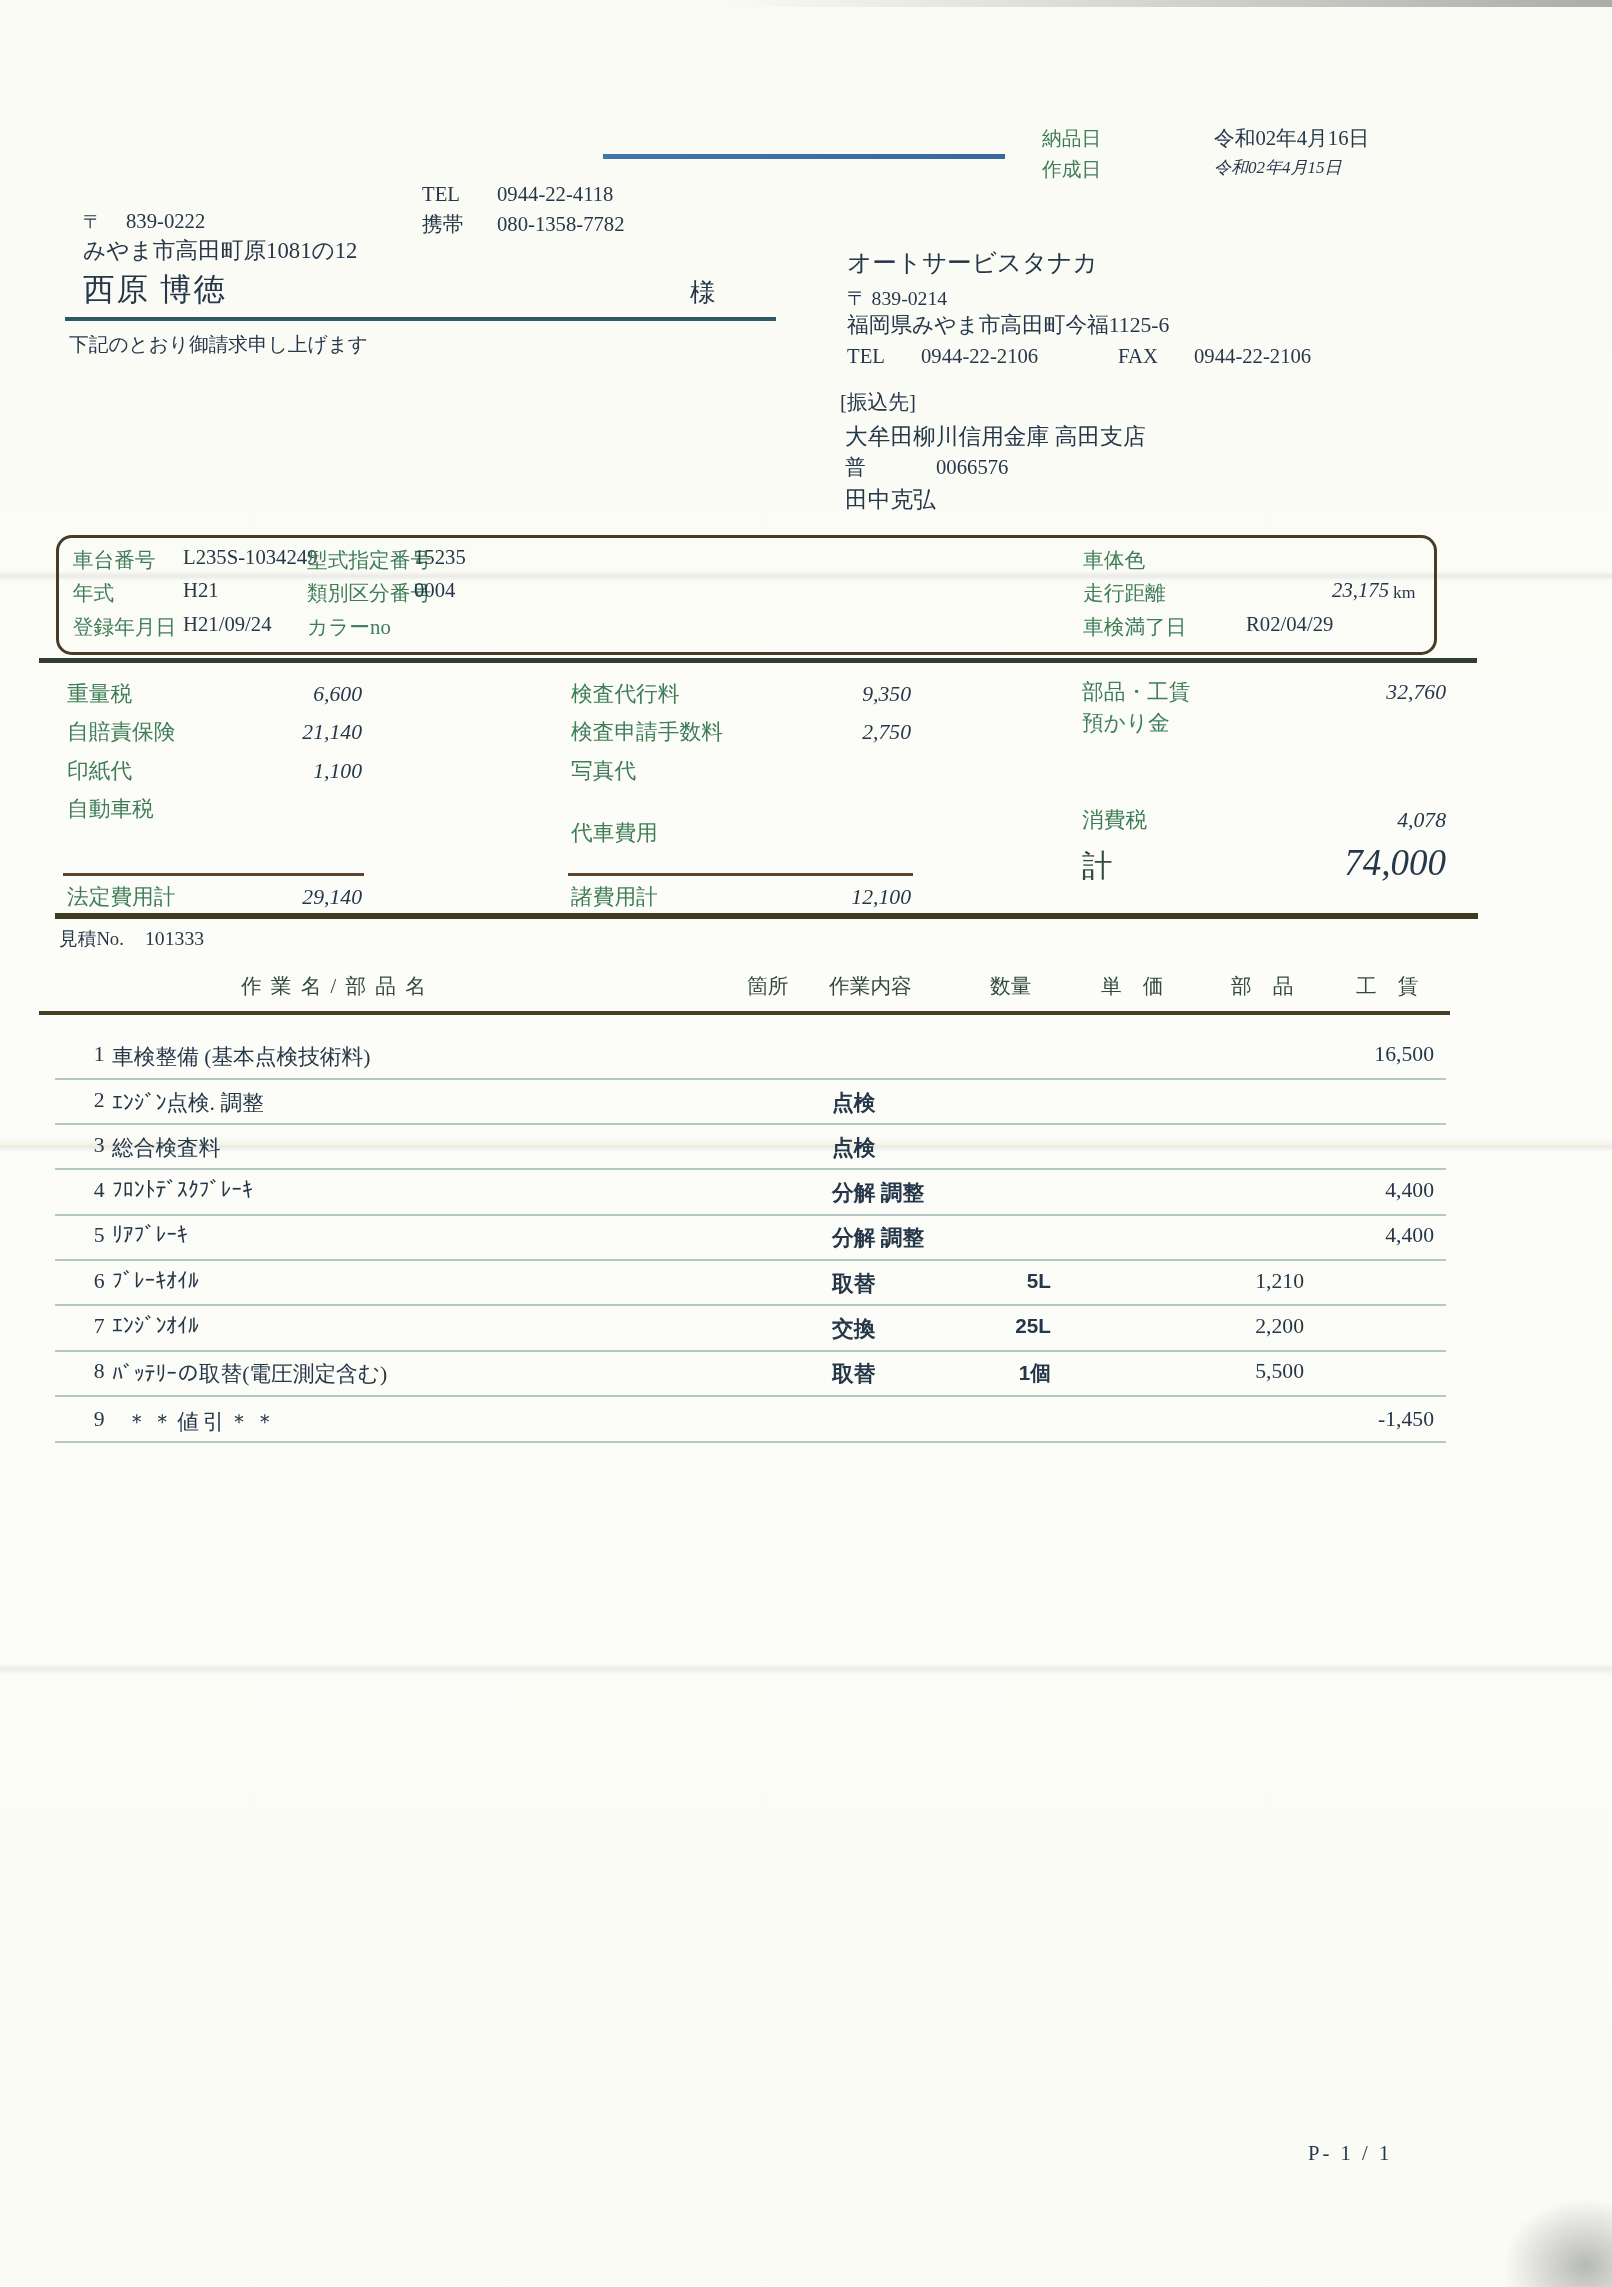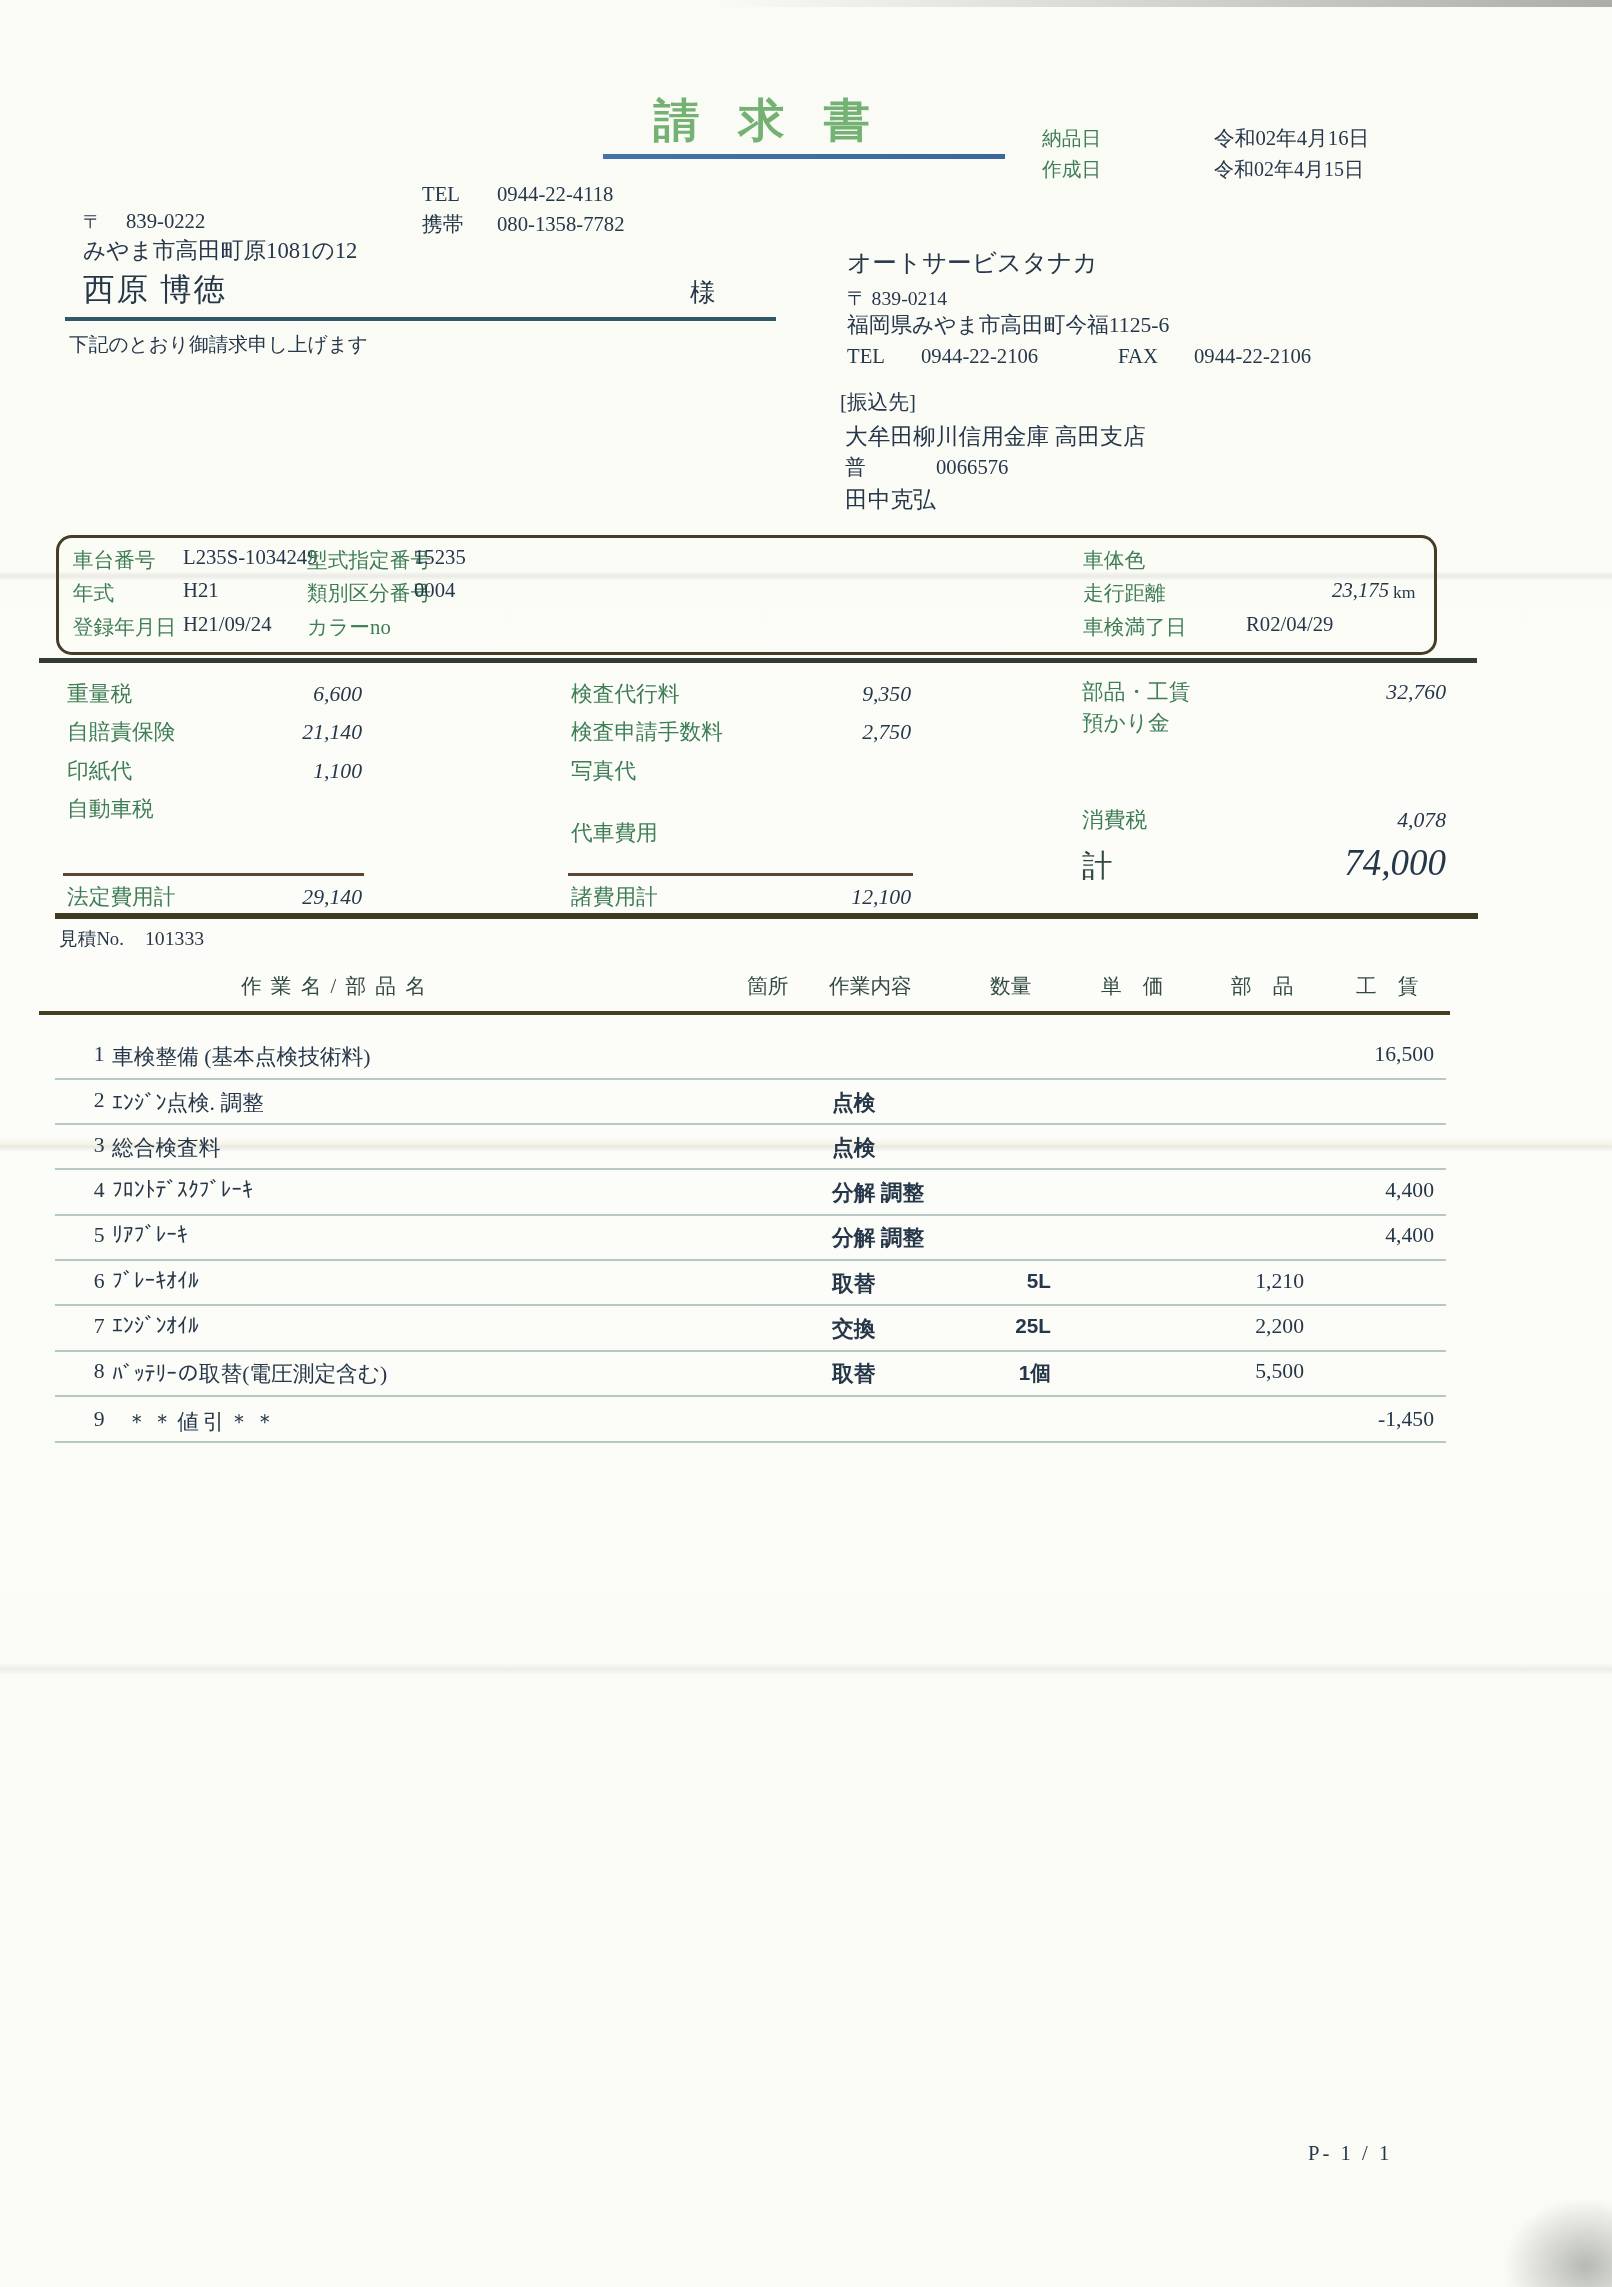--- a/index.html
+++ b/index.html
@@ -40,27 +40,26 @@
 <body>
 
 <div id="page">
 
   <div class="artifact" style="left:719px;top:0;width:893px;height:6.9px;background:linear-gradient(90deg,rgba(120,122,118,0),rgba(105,108,104,0.55));"></div>
   <div class="artifact" style="left:1505px;top:2199px;width:107px;height:89px;background:radial-gradient(ellipse at 75% 75%,rgba(115,120,114,0.5),rgba(115,120,114,0) 72%);"></div>
   <div class="artifact" style="left:0;top:571px;width:1613px;height:9.9px;background:linear-gradient(180deg,rgba(170,175,168,0) 0%,rgba(170,175,168,0.22) 50%,rgba(170,175,168,0) 100%);"></div>
   <div class="artifact" style="left:0;top:1138px;width:1613px;height:13.8px;background:linear-gradient(180deg,rgba(255,252,240,0) 0%,rgba(243,238,220,0.65) 45%,rgba(165,170,162,0.22) 60%,rgba(165,170,162,0) 100%);"></div>
   <div class="artifact" style="left:0;top:1663px;width:1613px;height:11.8px;background:linear-gradient(180deg,rgba(168,172,165,0) 0%,rgba(168,172,165,0.18) 50%,rgba(168,172,165,0) 100%);"></div>
 
-  <div class="t" style="left:591px;top:95px;width:355px;text-align:center;font-size:46px;font-weight:bold;letter-spacing:13.8px;color:#74b274;">請 求 書</div>
   <div class="rule" style="left:603px;top:154px;width:402px;height:4.9px;background:linear-gradient(90deg,#4574aa,#3b679c);"></div>
 
   <div class="t lbl" style="left:1042px;top:127px;font-size:19.7px;">納品日</div>
   <div class="t" style="left:1214px;top:127px;font-size:20.7px;">令和02年4月16日</div>
   <div class="t lbl" style="left:1042px;top:158px;font-size:19.7px;">作成日</div>
-  <div class="t" style="left:1214px;top:158px;font-size:20px;">令和02年4月15日</div>
+  <div class="t" style="left:1214px;top:158px;font-size:17px;font-style:italic;">令和02年4月15日</div>
 
   <div class="t" style="left:422px;top:183px;font-size:20.7px;">TEL</div>
   <div class="t" style="left:497px;top:183px;font-size:20.7px;">0944-22-4118</div>
   <div class="t" style="left:422px;top:213px;font-size:20.7px;">携帯</div>
   <div class="t" style="left:497px;top:213px;font-size:20.7px;">080-1358-7782</div>
 
   <div class="t" style="left:83px;top:211px;font-size:18.7px;">〒</div>
   <div class="t" style="left:126px;top:210px;font-size:20.7px;">839-0222</div>
   <div class="t" style="left:83px;top:238px;font-size:22.7px;">みやま市高田町原1081の12</div>
   <div class="t" style="left:83px;top:272px;font-size:31.5px;letter-spacing:2px;">西原 博徳</div>

